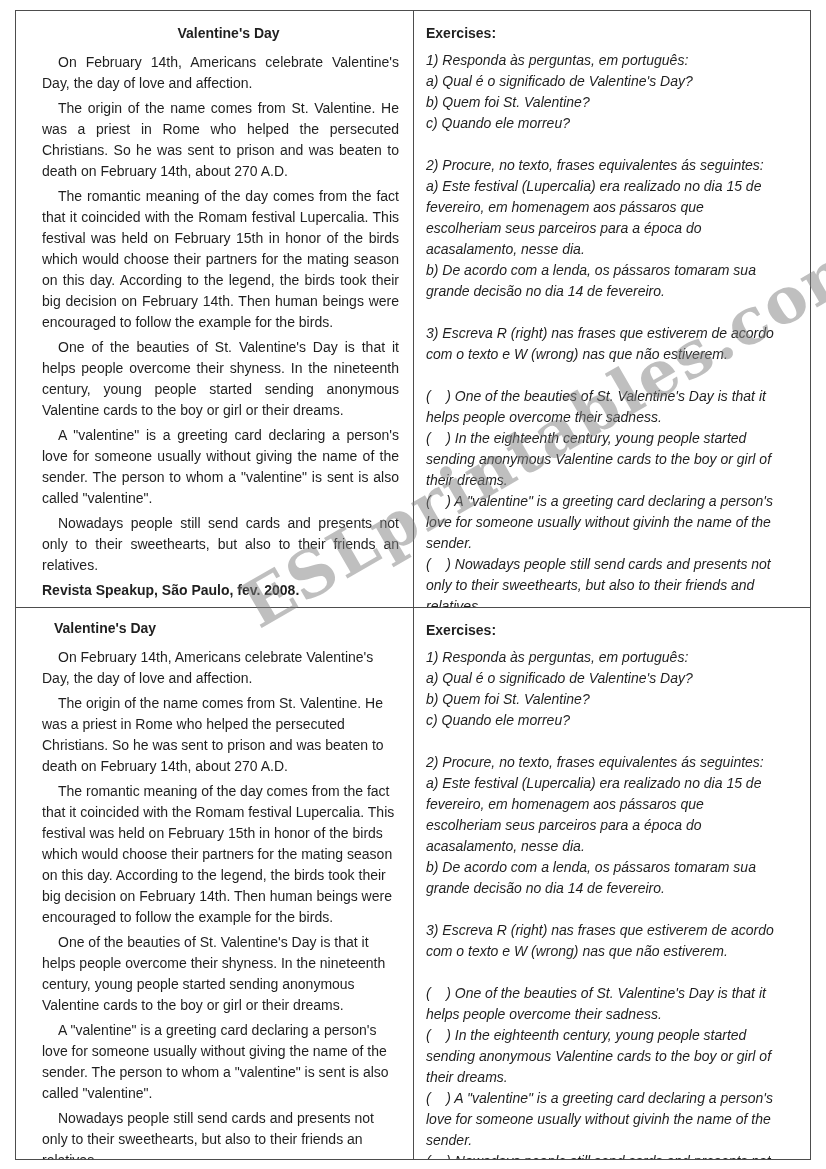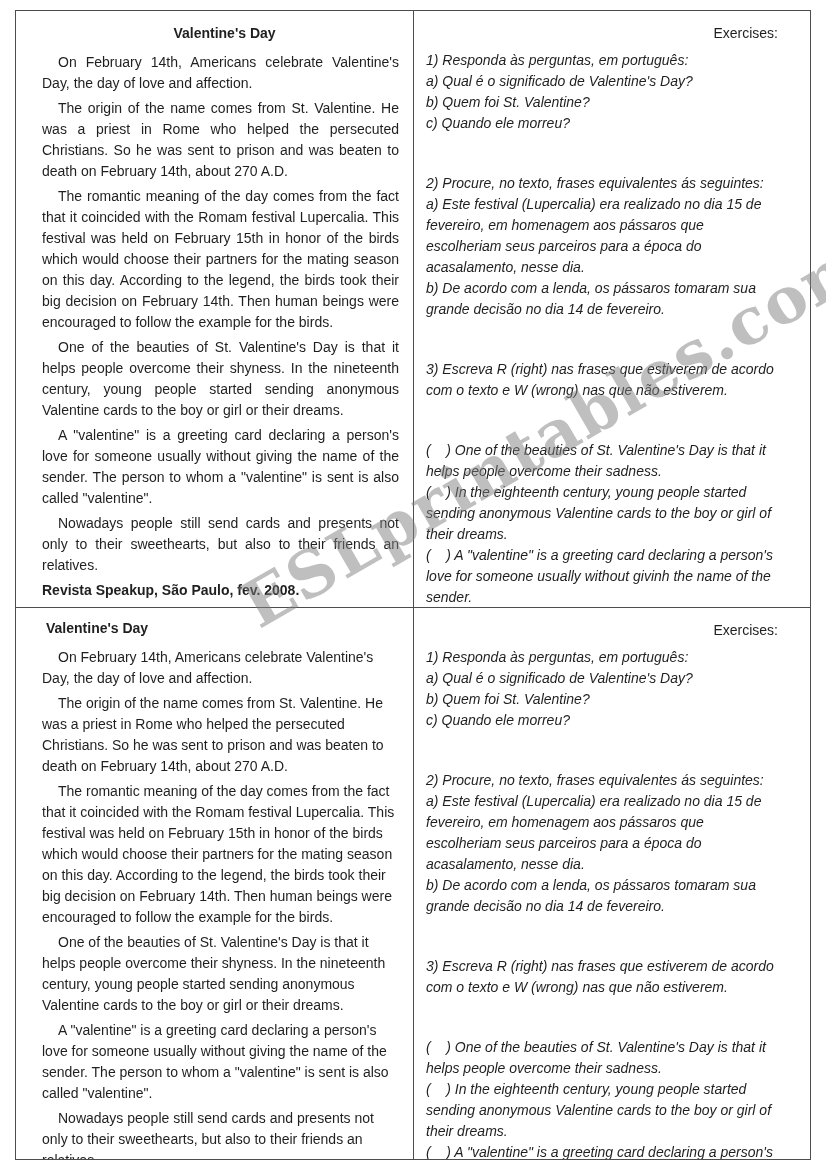--- a/index.html
+++ b/index.html
@@ -54,43 +54,42 @@
   }
   .reading-top {
     text-align: justify;
   }
   .reading-bottom {
     text-align: left;
     padding-top: 10px;
   }
   .reading-title {
     font-weight: bold;
-    margin: 0 0 8px 8px;
+    margin: 0 0 8px 16px;
   }
   .reading-title.center {
     text-align: center;
   }
   .reading-title.left {
     text-align: left;
   }
   .exercises-cell {
     padding: 12px 32px 10px 12px;
   }
   .exercises-cell .ex-title {
-    font-weight: normal;
+    font-weight: bold;
     margin: 0 0 6px 0;
-    text-align: right;
   }
   .exercises-cell p {
     margin: 0;
     white-space: pre-wrap;
     font-style: italic;
   }
   .exercises-cell p.gap-before {
-    margin-top: 39px;
+    margin-top: 21px;
   }
   .watermark {
     position: absolute;
     left: 556px;
     top: 432px;
     transform: translate(-50%, -50%) rotate(-30deg);
     font-family: "DejaVu Serif", serif;
     font-weight: bold;
     font-size: 64px;
     letter-spacing: 2px;

